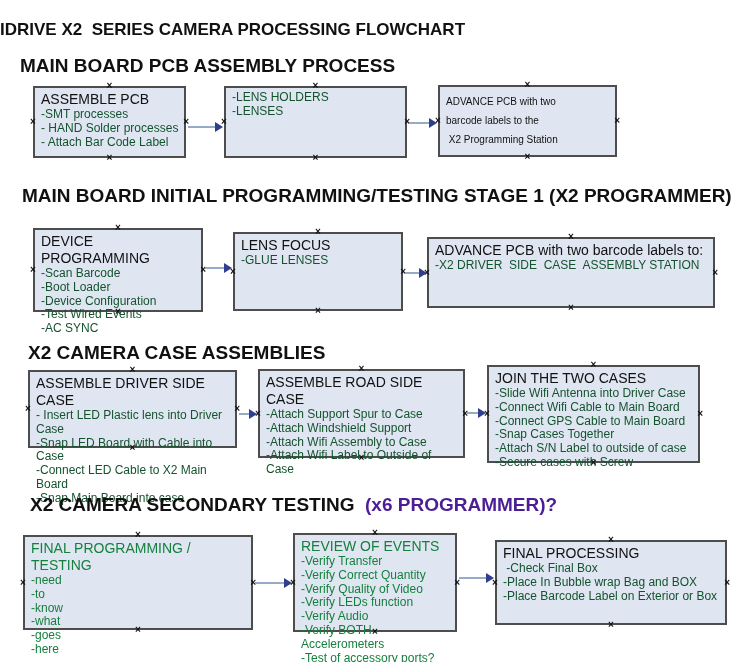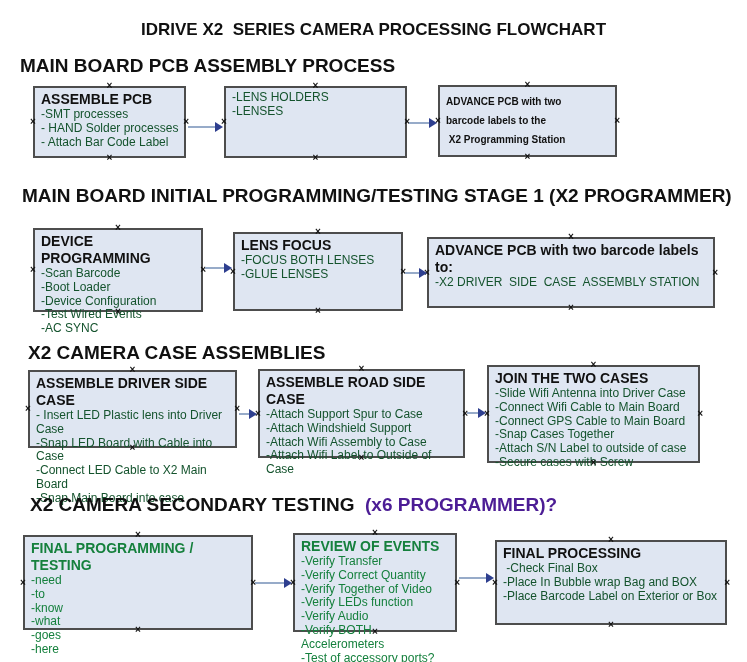--- a/index.html
+++ b/index.html
@@ -1,35 +1,35 @@
 <!DOCTYPE html>
 <html><head>
 <meta charset="utf-8">
 <style>
   html,body { margin:0; padding:0; background:#ffffff; }
   #canvas {
     position:relative; width:747px; height:662px; background:#ffffff;
     font-family:"Liberation Sans","DejaVu Sans",sans-serif; overflow:hidden;
   }
   .doc-title {
-    position:absolute; left:0; top:20px; width:747px; text-align:center;
+    position:absolute; left:0; top:20px; width:747px; text-align:left;
     font-size:17px; font-weight:bold; color:#111; white-space:pre-wrap;
   }
   .sec-heading {
     position:absolute; font-size:19px; font-weight:bold; color:#111;
     white-space:pre-wrap;
   }
   .sec-heading .red-part { color:#4c1d95; }
   .box {
     position:absolute; box-sizing:border-box;
     background:#dfe6f2; border:2px solid #4d4d4d;
     padding:3px 5px 2px 6px; overflow:visible;
   }
   .box-title {
-    font-size:14px; font-weight:bold; color:#111; line-height:17px;
+    font-size:14px; font-weight:normal; color:#111; line-height:17px;
     white-space:pre-wrap;
   }
   .box-title.multi { font-size:10px; line-height:19px; padding-top:2px; }
   .box-item {
     font-size:12px; color:#14532d; line-height:13.8px; white-space:pre-wrap;
   }
   .box.red .box-title, .box.red .box-item { color:#15803d; }
   
   .anchor {
     position:absolute; font-size:10px; line-height:10px; color:#111;
@@ -99,21 +99,20 @@
     <div class="box-item">-Test Wired Events</div>
     <div class="box-item">-AC SYNC</div>
   <span class="anchor t">×</span>
       <span class="anchor b">×</span>
       <span class="anchor l">×</span>
       <span class="anchor r">×</span>
     </div>
 
   <div class="box" style="left:233px; top:232px; width:170px; height:79px;">
     <div class="box-title">LENS FOCUS</div>
-    <div class="box-item">-FOCUS BOTH LENSES</div>
     <div class="box-item">-GLUE LENSES</div>
   <span class="anchor t">×</span>
       <span class="anchor b">×</span>
       <span class="anchor l">×</span>
       <span class="anchor r">×</span>
     </div>
 
   <div class="box" style="left:427px; top:237px; width:288px; height:71px;">
     <div class="box-title">ADVANCE PCB with two barcode labels to:</div>
     <div class="box-item">-X2 DRIVER  SIDE  CASE  ASSEMBLY STATION</div>
@@ -176,21 +175,21 @@
   <span class="anchor t">×</span>
       <span class="anchor b">×</span>
       <span class="anchor l">×</span>
       <span class="anchor r">×</span>
     </div>
 
   <div class="box red" style="left:293px; top:533px; width:164px; height:99px;">
     <div class="box-title">REVIEW OF EVENTS</div>
     <div class="box-item">-Verify Transfer</div>
     <div class="box-item">-Verify Correct Quantity</div>
-    <div class="box-item">-Verify Together of Video</div>
+    <div class="box-item">-Verify Quality of Video</div>
     <div class="box-item">-Verify LEDs function</div>
     <div class="box-item">-Verify Audio</div>
     <div class="box-item">-Verify BOTH Accelerometers</div>
     <div class="box-item">-Test of accessory ports?</div>
   <span class="anchor t">×</span>
       <span class="anchor b">×</span>
       <span class="anchor l">×</span>
       <span class="anchor r">×</span>
     </div>
 

